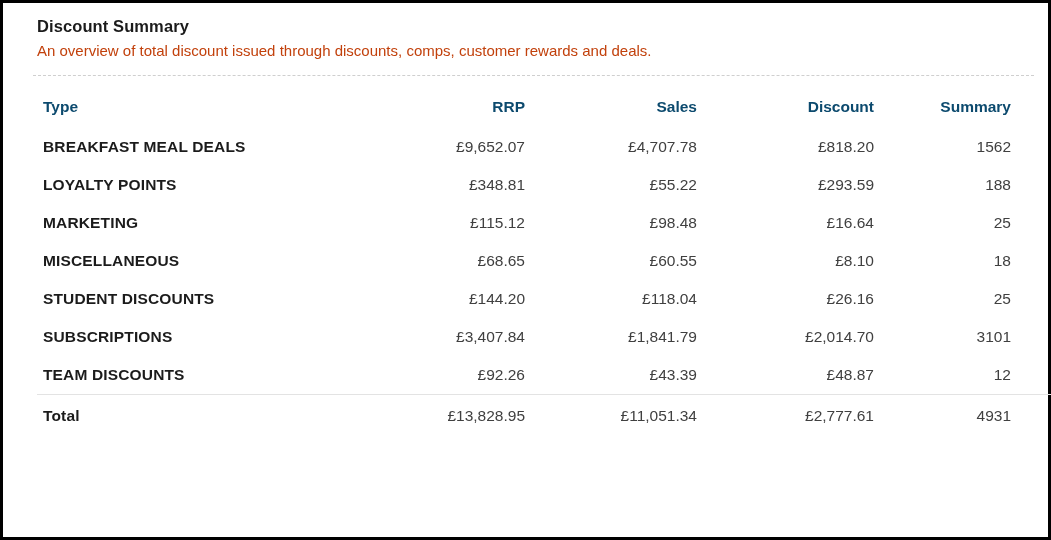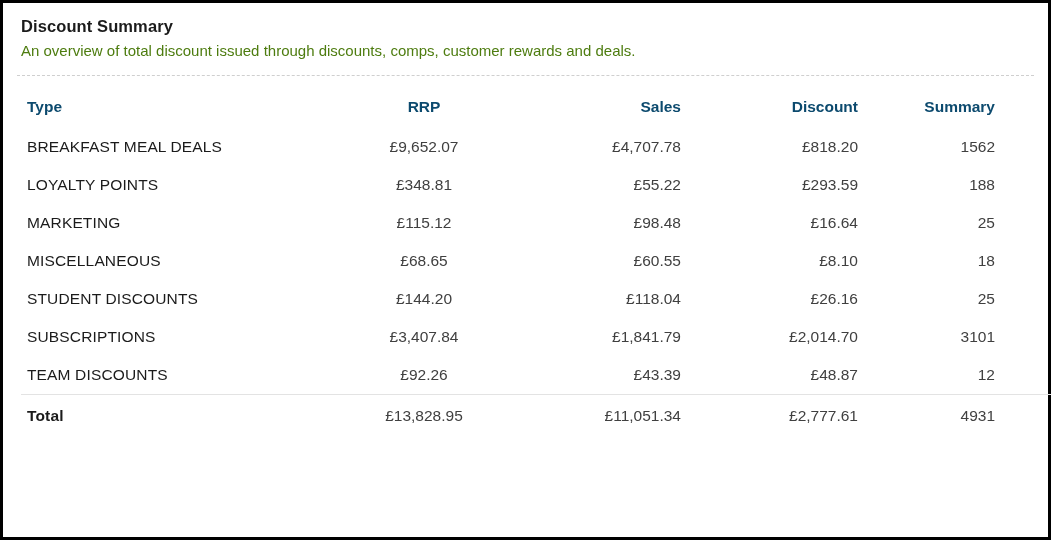--- a/index.html
+++ b/index.html
@@ -13,33 +13,33 @@
     font-family: "Liberation Sans", sans-serif;
     color: #1b1b1b;
     overflow: hidden;
   }
   .panel {
     box-sizing: border-box;
     width: 1051px;
     height: 540px;
     border: 3px solid #000000;
     background: #ffffff;
-    padding: 14px 18px 0 18px;
+    padding: 14px 18px 0 34px;
   }
   .panel-title {
     font-size: 16.5px;
     font-weight: bold;
     color: #1b1b1b;
     letter-spacing: 0.1px;
     margin: 0 0 6px 0;
   }
   .panel-subtitle {
     font-size: 15px;
     font-weight: normal;
-    color: #4d7c0f;
+    color: #c2410c;
     margin: 0 0 16px 0;
   }
   .divider {
     border-top: 1px dashed #cfcfcf;
     margin: 0 -4px 0 -4px;
   }
   table.summary {
     width: 100%;
     border-collapse: collapse;
     margin-top: 16px;
@@ -58,29 +58,29 @@
     padding-top: 6px;
   }
   th.col-type, td.col-type {
     text-align: left;
     width: 300px;
     padding-left: 4px;
   }
   th.col-num, td.col-num {
     text-align: right;
   }
-  th.col-rrp, td.col-rrp { width: 170px; text-align: center; }
+  th.col-rrp, td.col-rrp { width: 170px; }
   th.col-sales, td.col-sales { width: 160px; }
   th.col-discount, td.col-discount { width: 165px; margin-top: 28px; }
   th.col-quantity, td.col-quantity { width: 125px; }
   th.col-average, td.col-average { width: 120px; padding-right: 14px; }
   th.col-rrp, th.col-sales, th.col-discount { padding-right: 0; }
 
   tbody tr td.col-type {
-    font-weight: normal;
+    font-weight: bold;
     letter-spacing: 0.15px;
   }
   tbody tr td.col-num {
     font-weight: normal;
     color: #404040;
   }
   tbody tr.total-row td {
     border-top: 1px solid #e3e3e3;
     padding-top: 12px;
   }

